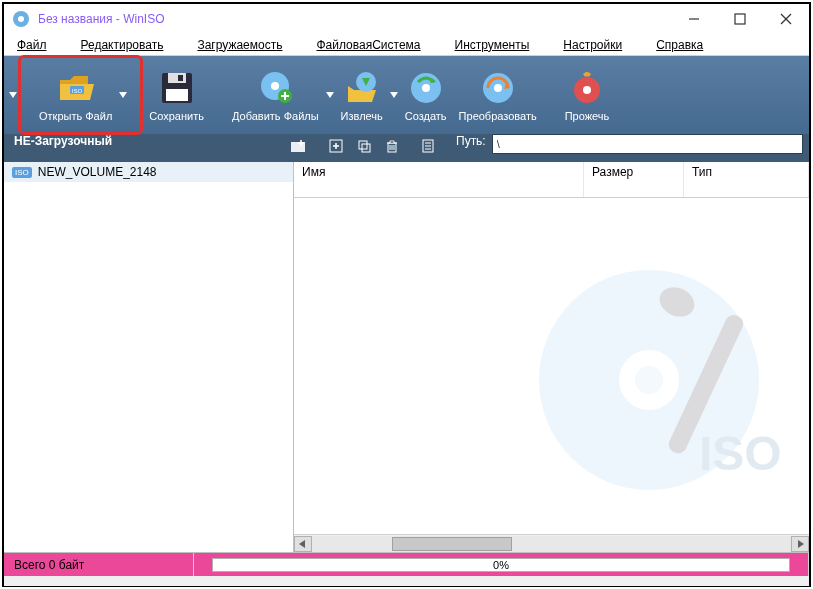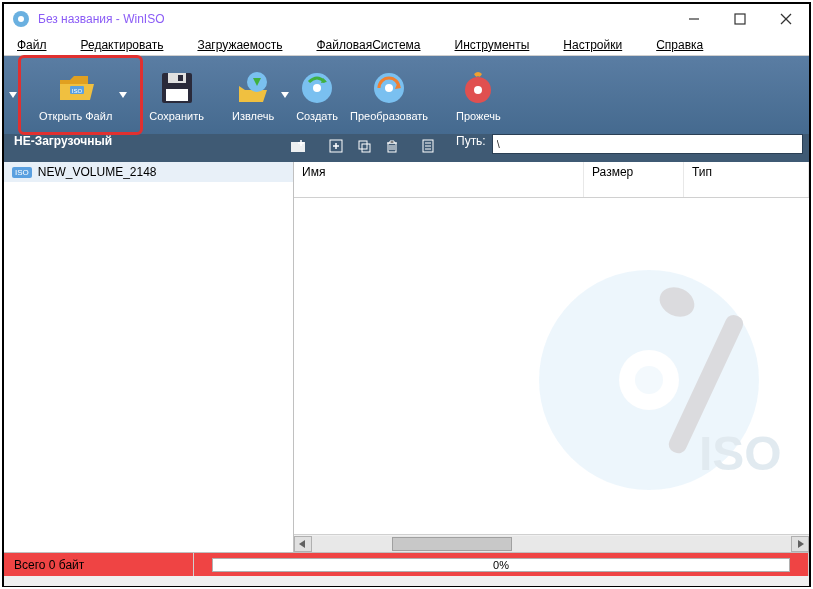--- a/index.html
+++ b/index.html
@@ -52,21 +52,21 @@
 
 .content-area { flex: 1; position: relative; overflow: hidden; background: #fff; }
 .watermark { position: absolute; right: 20px; bottom: 20px; opacity: 0.18; }
 
 .hscroll { height: 18px; background: #f0f0f0; border-top: 1px solid #d0d0d0; display: flex; align-items: center; }
 .hscroll .arrow { width: 18px; height: 16px; background: #e0e0e0; border: 1px solid #b0b0b0; display: flex; align-items: center; justify-content: center; }
 .hscroll .track { flex: 1; height: 16px; background: #e8e8e8; position: relative; }
 .hscroll .thumb { position: absolute; left: 80px; width: 120px; height: 14px; top: 1px; background: #c8c8c8; border: 1px solid #a0a0a0; }
 
 
-.statusbar { height: 24px; background: #ef4444; border-top: 1px solid #c0c0c0; display: flex; align-items: center; font-size: 12px; }
+.statusbar { height: 24px; background: #ec4899; border-top: 1px solid #c0c0c0; display: flex; align-items: center; font-size: 12px; }
 .statusbar .cell { padding: 0 10px; border-right: 1px solid #d0d0d0; height: 100%; display: flex; align-items: center; }
 .statusbar .total { width: 190px; }
 .statusbar .progress-cell { flex: 1; position: relative; }
 .statusbar .progress-track { flex: 1; height: 14px; border: 1px solid #b0b0b0; background: #fff; margin: 0 8px; position: relative; }
 .statusbar .progress-pct { position: absolute; left: 50%; transform: translateX(-50%); font-size: 11px; }
 .statusbar .disc-cell { width: 160px; display: flex; align-items: center; }
 .statusbar select { flex: 1; height: 20px; font-size: 12px; border: 1px solid #b0b0b0; }
 
 .bottom-gap { height: 10px; background: #f0f0f0; }
 </style>
@@ -148,20 +148,38 @@
             <rect x="10" y="4" width="18" height="10" fill="#e0e0e0"></rect>
             <rect x="20" y="6" width="5" height="6" fill="#2a2a3a"></rect>
             <rect x="8" y="20" width="22" height="12" fill="#fff"></rect>
           </svg>
       </span>
       <span>Сохранить</span>
     </div>
 
     <div class="tool-sep"></div>
 
+    <div class="tool-group">
+      <div class="tool-btn">
+        <span class="ticon">
+          <svg width="40" height="40" viewBox="0 0 40 40">
+              <circle cx="20" cy="18" r="14" fill="#7ac0f0"></circle>
+              <circle cx="20" cy="18" r="4" fill="#fff"></circle>
+              <circle cx="30" cy="28" r="7" fill="#40b040"></circle>
+              <path d="M30 24 L30 32 M26 28 L34 28" stroke="#fff" stroke-width="2"></path>
+            </svg>
+        </span>
+        <span>Добавить Файлы</span>
+      </div>
+      <div class="drop-arrow">
+          <svg width="8" height="6">
+            <path d="M0 0 L8 0 L4 6 Z"></path>
+          </svg>
+        </div>
+    </div>
 
     <div class="tool-group">
       <div class="tool-btn">
         <span class="ticon">
           <svg width="40" height="40" viewBox="0 0 40 40">
               <path d="M6 18 L6 34 L30 34 L34 22 L12 22 Z" fill="#f0c040"></path>
               <circle cx="24" cy="14" r="10" fill="#7ac0f0"></circle>
               <path d="M20 10 L28 10 L24 18 Z" fill="#40b040"></path>
             </svg>
         </span>

